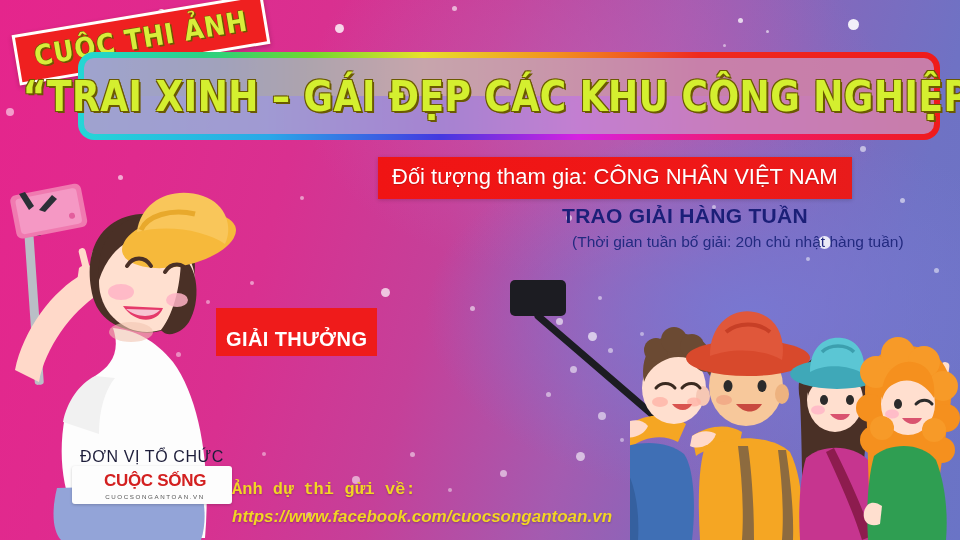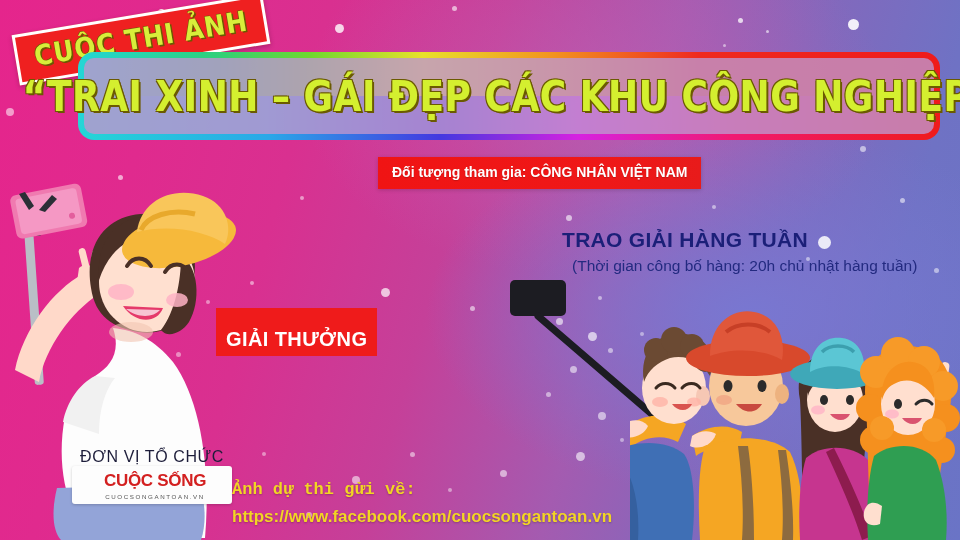--- a/index.html
+++ b/index.html
@@ -66,26 +66,26 @@
   }
 
   
   #target-banner{
     position:absolute;left:378px;top:157px;
     background:linear-gradient(90deg,#f01414 0%,#ef1818 70%,#e81b1b 100%);
     padding:7px 14px 9px 14px;
     box-shadow:0 1px 4px rgba(0,0,0,.18);
   }
   #target-banner .tb{
-    font-size:14px;font-weight:bold;color:#ffffff;white-space:nowrap;
+    font-size:22px;font-weight:normal;color:#ffffff;white-space:nowrap;
     text-shadow:0 1px 1px rgba(0,0,0,.18);
   }
 
   
-  #weekly{position:absolute;left:562px;top:228px;color:#1b1f78;}
+  #weekly{position:absolute;left:562px;top:204px;color:#1b1f78;}
   #weekly .l1{font-size:21px;font-weight:bold;letter-spacing:.3px;white-space:nowrap;}
   #weekly .l2{font-size:21px;font-weight:bold;letter-spacing:.2px;white-space:nowrap;margin-top:3px;}
   #weekly .l3{font-size:15.5px;margin-top:5px;margin-left:10px;white-space:nowrap;color:#232a80;}
 
   
   #prizes{position:absolute;left:216px;top:308px;}
   #prizes .label{
     display:inline-block;background:#ef1b1b;color:#fff;
     font-size:20px;font-weight:bold;letter-spacing:.4px;
     padding:20px 10px 5px 10px;
@@ -116,21 +116,21 @@
   }
   .check-o::after{
     content:"";position:absolute;left:3px;top:1px;width:3.5px;height:7px;
     border-right:2px solid #1d9a4a;border-bottom:2px solid #1d9a4a;
     transform:rotate(40deg);
   }
 
   
   #submit{position:absolute;left:232px;top:480px;color:#f2d524;}
   #submit .s1{font-size:17px;font-weight:bold;text-shadow:0 1px 2px rgba(0,0,0,.25);font-family:Liberation Mono, monospace;}
-  #submit .s2{font-size:17px;font-weight:bold;margin-top:8px;text-shadow:0 1px 2px rgba(0,0,0,.25);white-space:nowrap;}
+  #submit .s2{font-size:17px;font-weight:bold;margin-top:8px;text-shadow:0 1px 2px rgba(0,0,0,.25);white-space:nowrap;font-style:italic;}
 
   
   #girl{position:absolute;left:-5px;top:170px;width:245px;height:370px;}
 
   
   #group{position:absolute;left:630px;top:300px;width:335px;height:240px;}
 </style>
 </head>
 <body>
 
@@ -355,21 +355,21 @@
       <div class="ttext">“TRAI XINH – GÁI ĐẸP CÁC KHU CÔNG NGHIỆP”</div>
     </div>
   </div>
 
   <div id="target-banner">
     <div class="tb">Đối tượng tham gia: CÔNG NHÂN VIỆT NAM</div>
   </div>
 
   <div id="weekly">
     <div class="l1">TRAO GIẢI HÀNG TUẦN</div>
-    <div class="l3">(Thời gian công bố hàng: 20h chủ nhật hàng tuần)</div>
+    <div class="l3">(Thời gian tuần bố giải: 20h chủ nhật hàng tuần)</div>
   </div>
 
   <div id="prizes">
     <div class="label">GIẢI THƯỞNG</div>
   </div>
 
   <div id="organizer">
     <div class="orgtitle">ĐƠN VỊ TỔ CHỨC</div>
     <div id="logo">
       <div class="l-top">CUỘC SỐNG</div>

